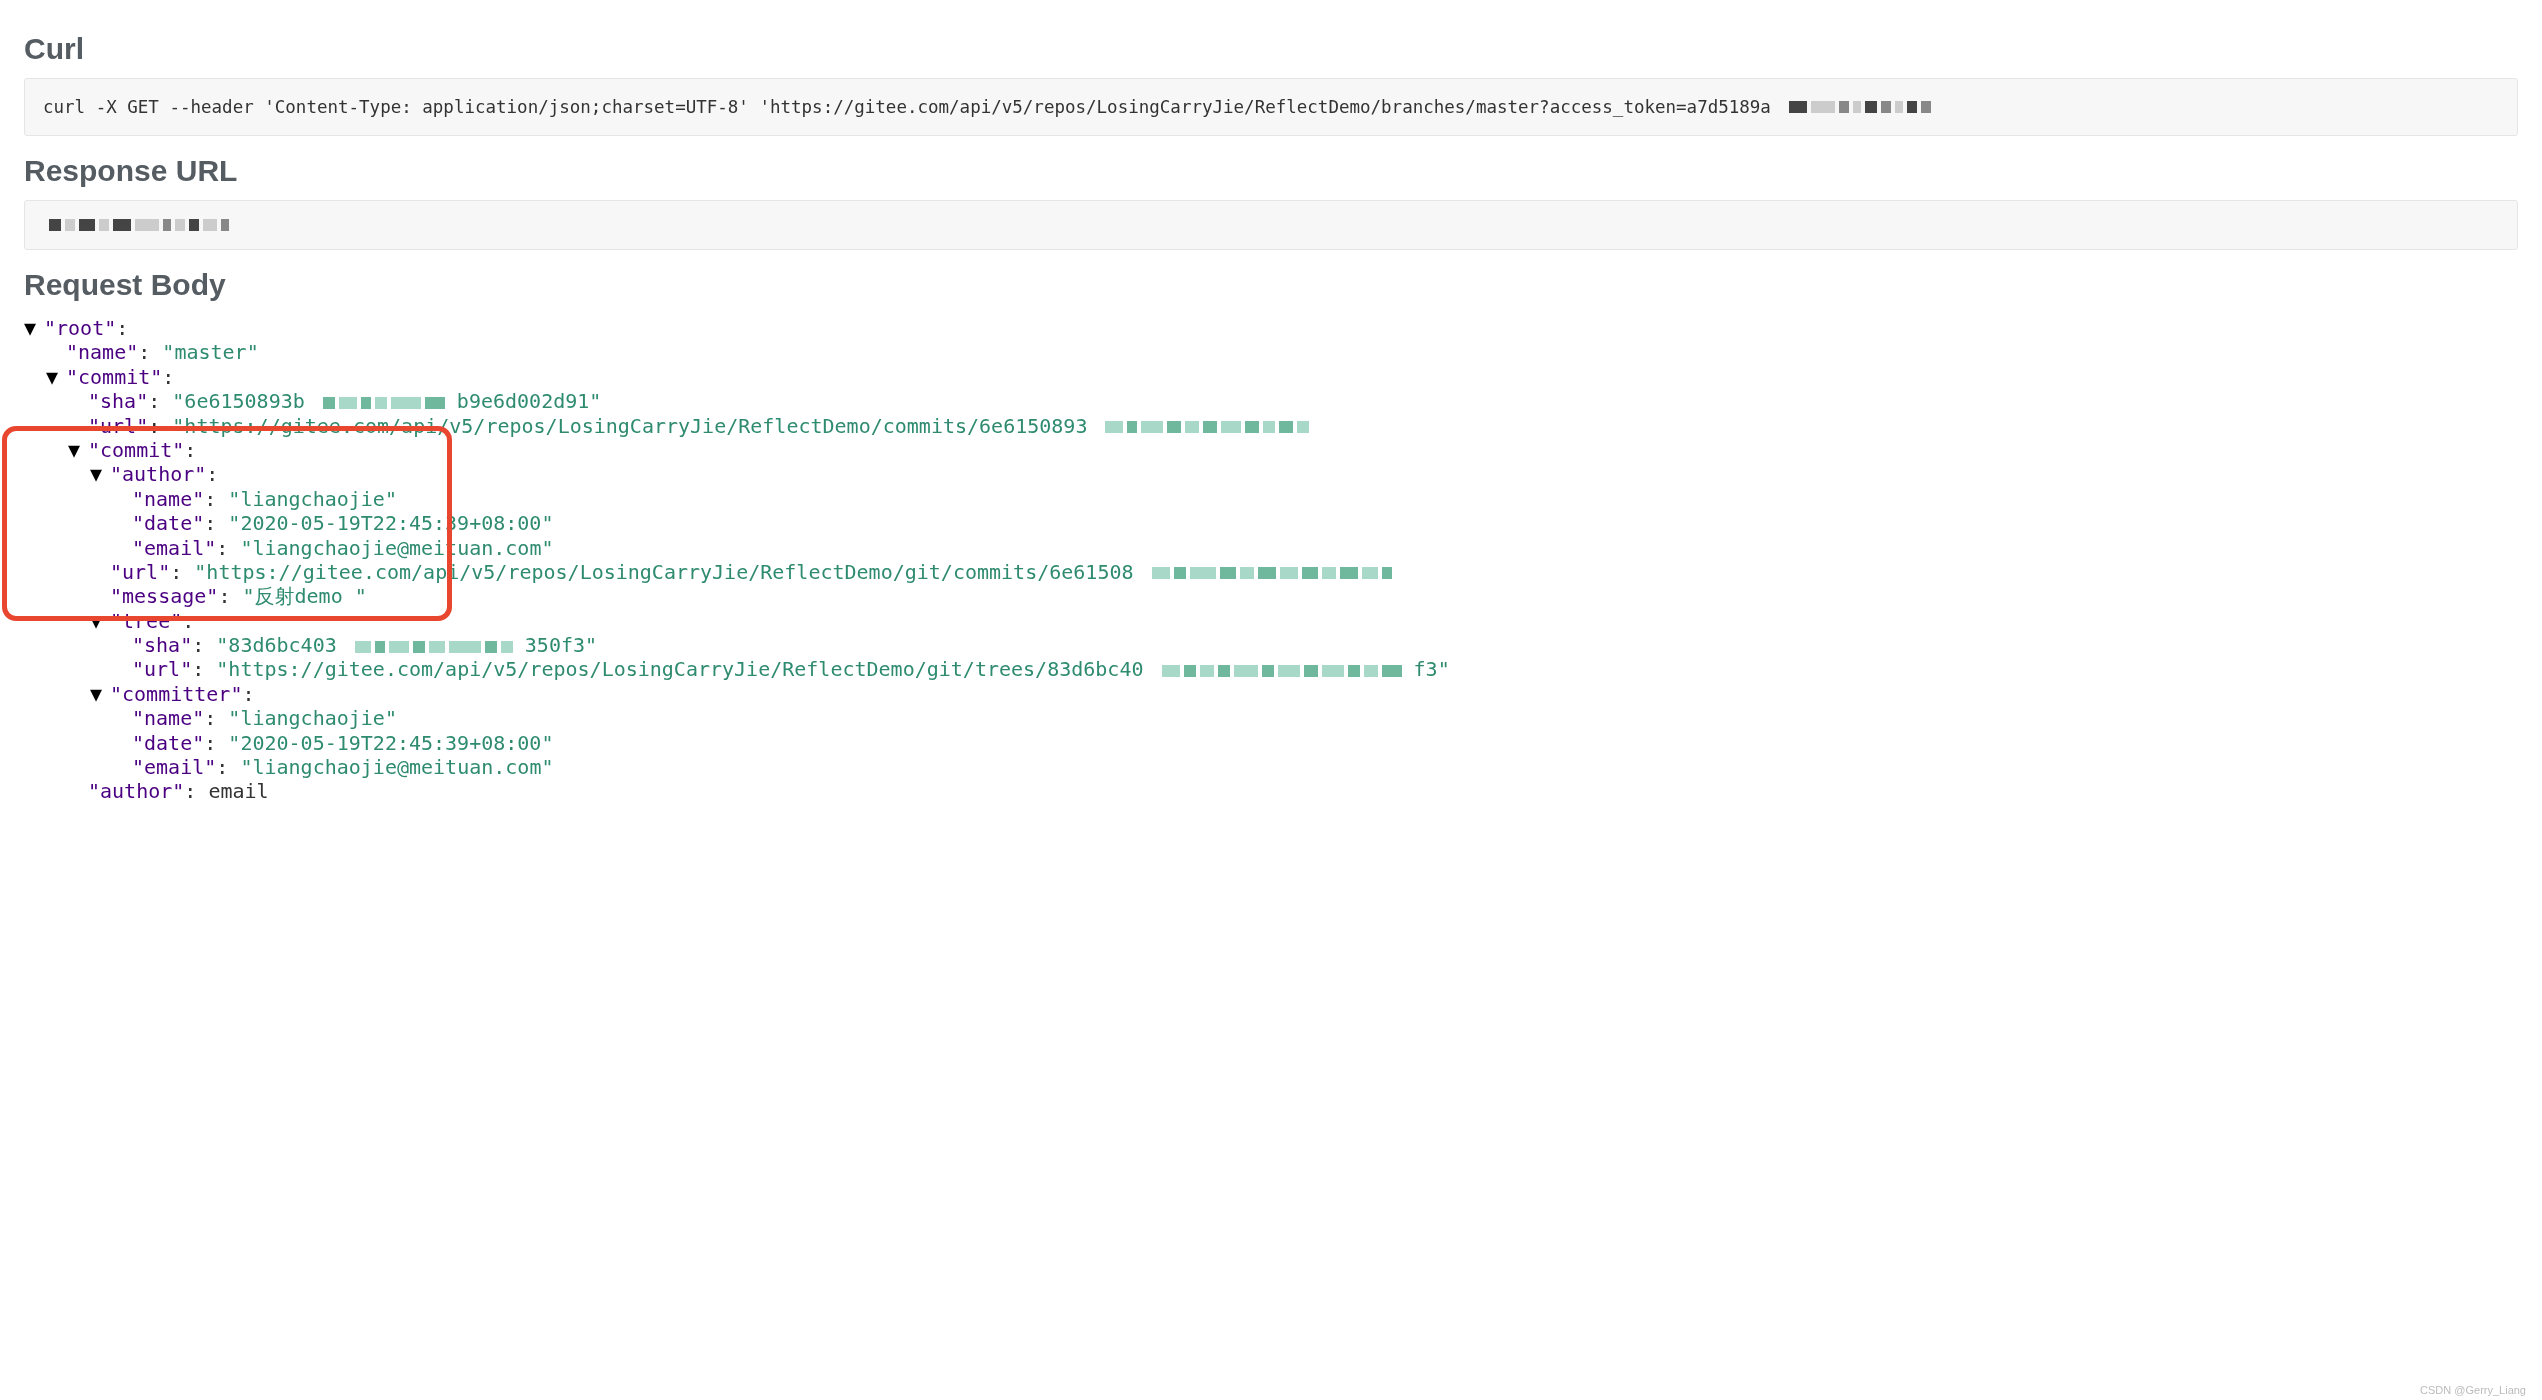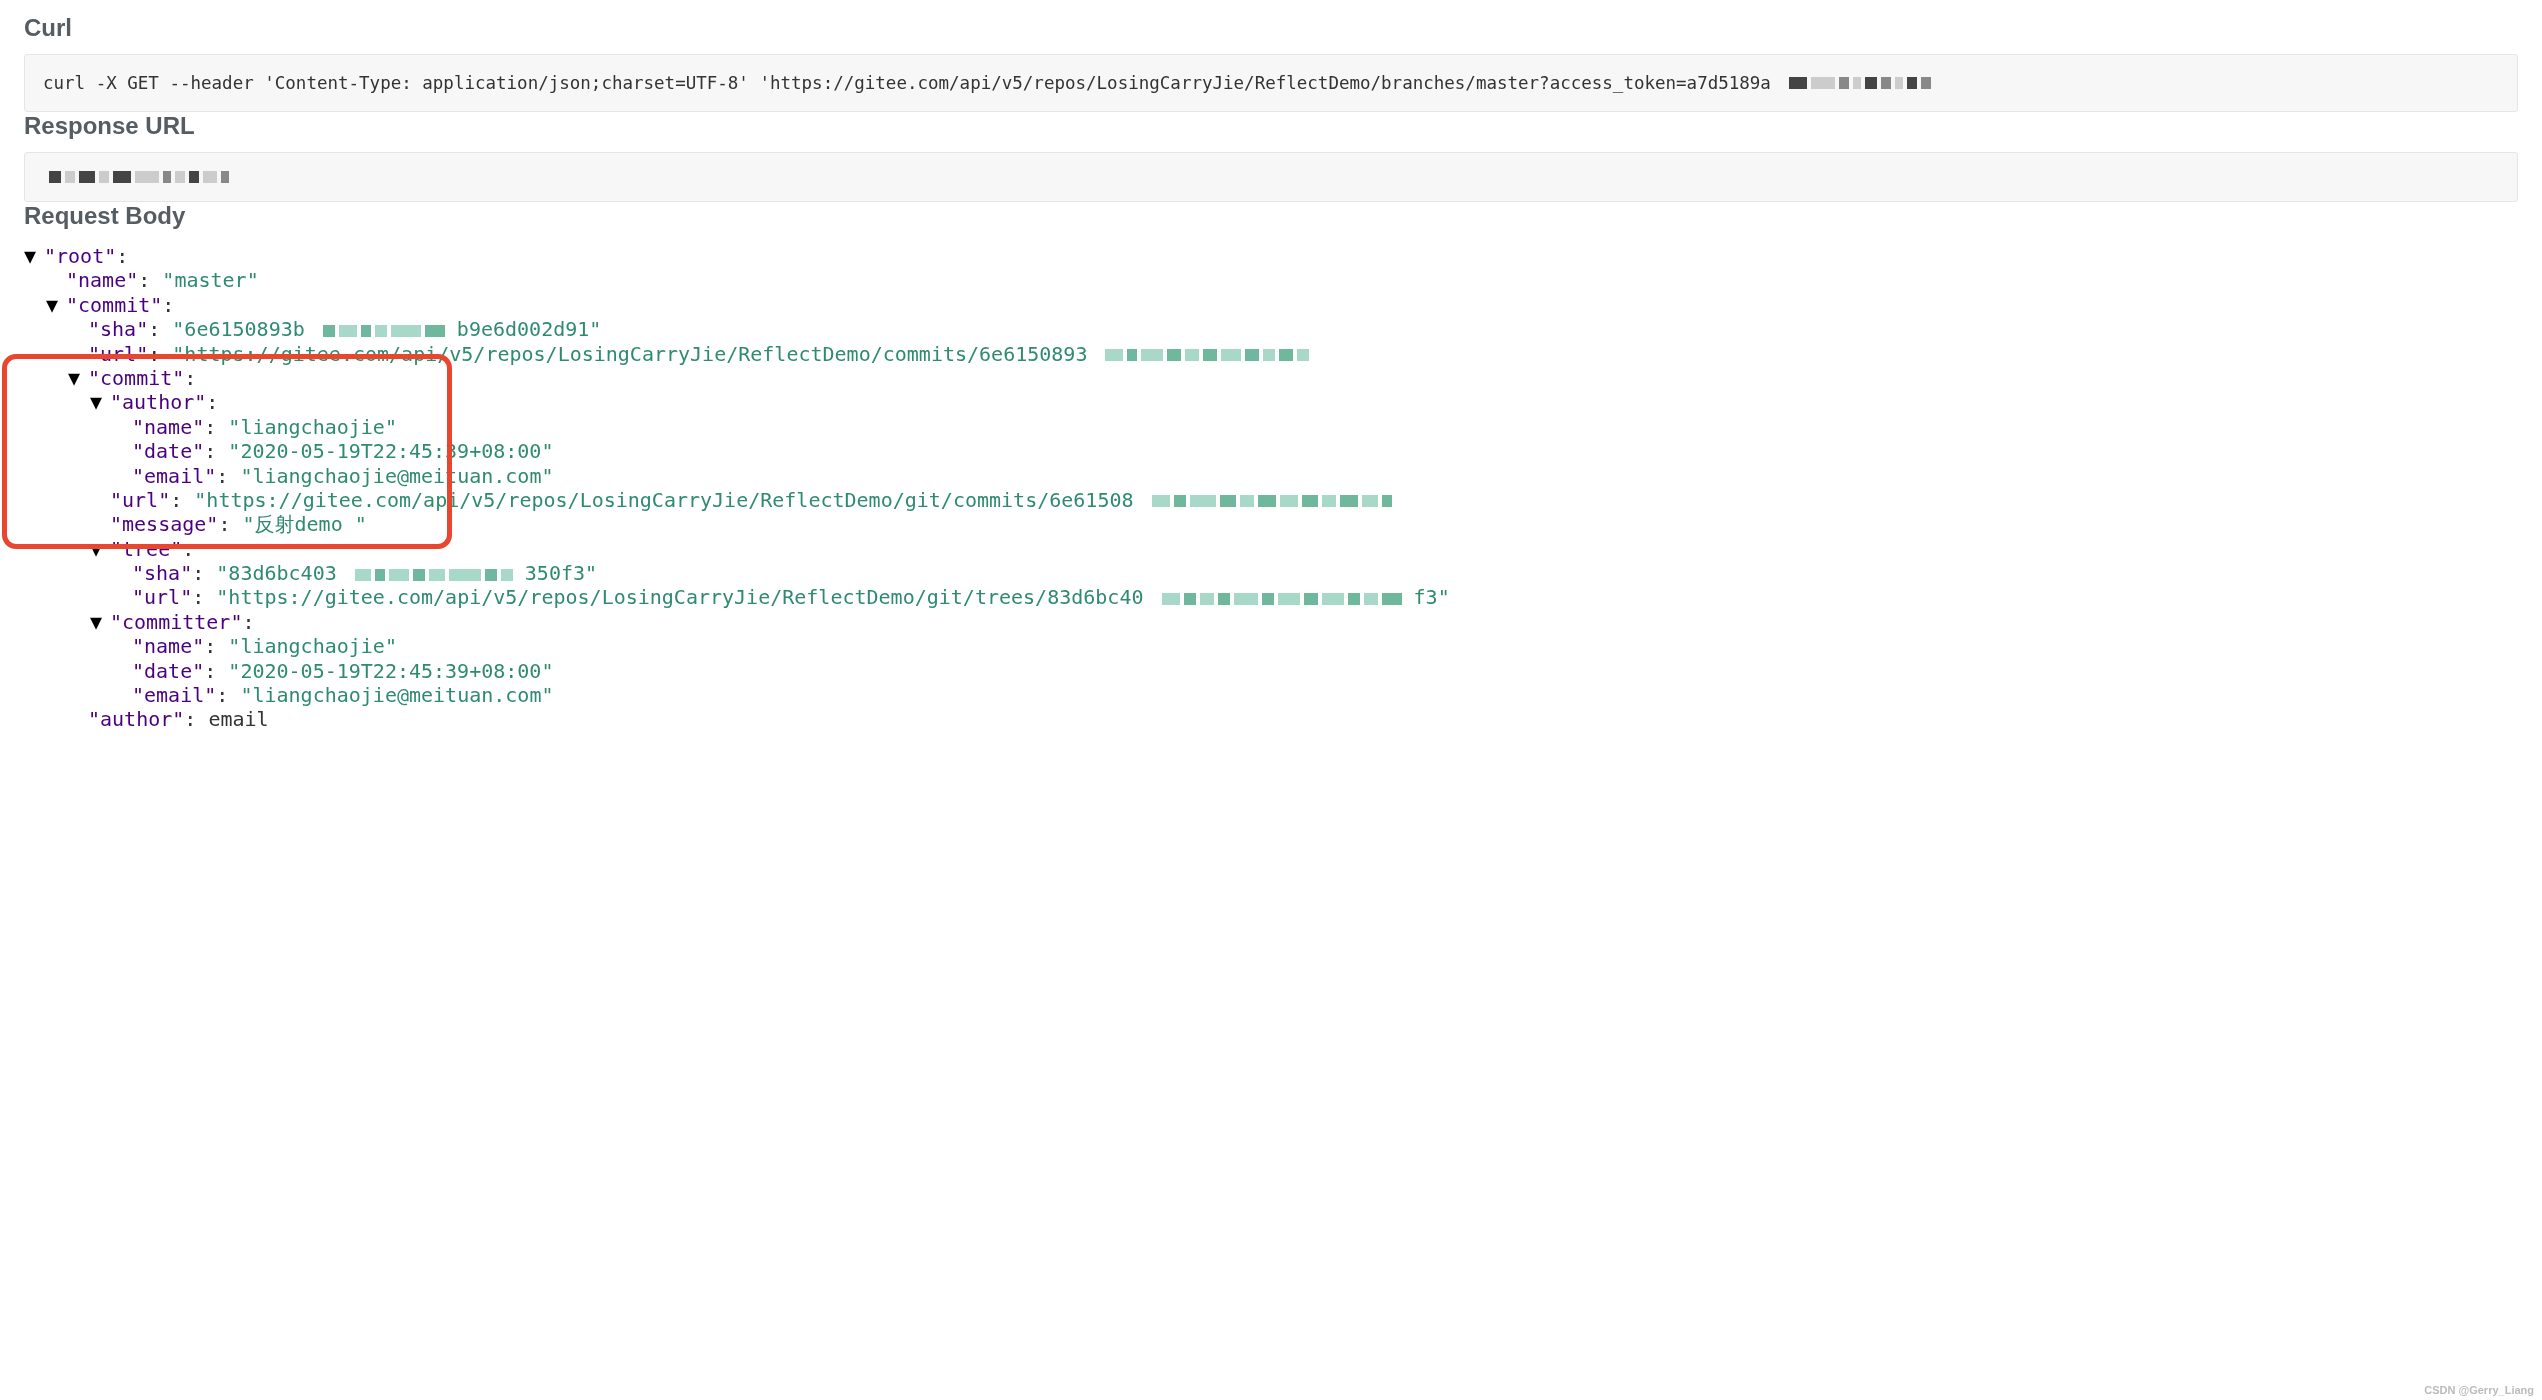--- a/index.html
+++ b/index.html
@@ -7,24 +7,25 @@
       padding: 0;
       box-sizing: border-box;
     }
     body {
       font-family: -apple-system, BlinkMacSystemFont, "Segoe UI", Helvetica, Arial, sans-serif;
       background: #fff;
       padding: 14px 24px;
       color: #333;
     }
     h2.section-title {
-      font-size: 24px;
+      font-size: 30px;
       font-weight: 700;
       color: #555c62;
       margin-bottom: 12px;
+      margin-top: 18px;
     }
     .code-box {
       background: #f7f7f7;
       border: 1px solid #e5e5e5;
       border-radius: 3px;
       padding: 18px 18px;
       font-family: ui-monospace, SFMono-Regular, Menlo, Consolas, monospace;
       font-size: 17.5px;
       color: #333;
       white-space: nowrap;
@@ -84,25 +85,24 @@
       height: 12px;
     }
     .pixel-dark { background: #444; }
     .pixel-mid { background: #888; }
     .pixel-light { background: #ccc; }
     .pixel-teal { background: #6fb89e; }
     .pixel-teal-light { background: #a8d9c8; }
     .watermark {
       position: fixed;
       bottom: 4px;
-      right: 8px;
+      right: 16px;
       font-size: 11px;
       color: #bbb;
       font-family: Arial, sans-serif;
-      font-weight: bold;
     }
     .tree-container {
       position: relative;
     }
   </style>
 </head>
 <body>
 
 <h2 class="section-title">Curl</h2>
 <div class="code-box">

